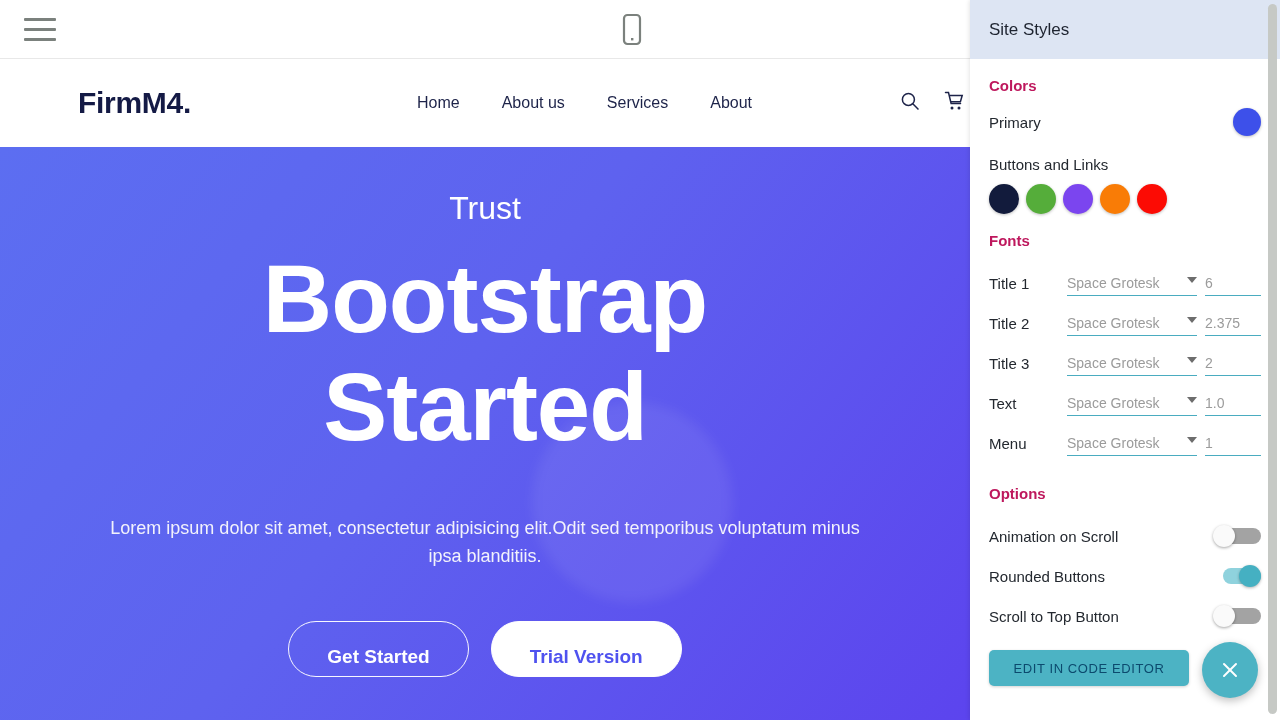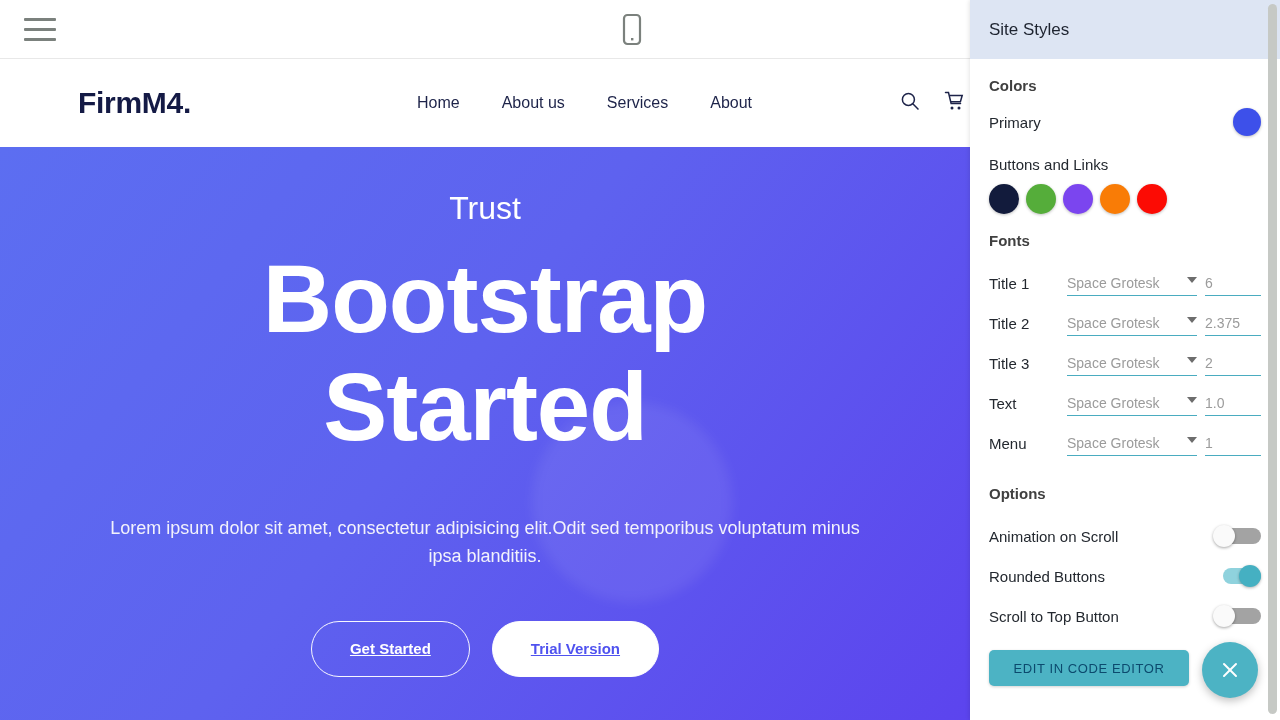--- a/index.html
+++ b/index.html
@@ -92,44 +92,44 @@
   .hero-sub {
     margin-top: 55px;
     font-size: 18px; line-height: 1.55; color: #f2f2fb;
     width: 760px; margin-left: auto; margin-right: auto;
   }
   .hero-actions {
     margin-top: 50px;
     display: flex; justify-content: center; gap: 22px;
   }
   .btn {
-    border-radius: 40px; font-size: 15px; font-weight: bold;
-    padding: 0 38px; height: 56px; line-height: 54px;
-    cursor: pointer; white-space: nowrap; text-decoration: underline;
+    border-radius: 40px; font-size: 19px; font-weight: bold;
+    padding: 8px 38px; height: 56px; line-height: 54px;
+    cursor: pointer; white-space: nowrap;
   }
   .btn-outline { border: 1px solid rgba(255,255,255,0.95); color: #ffffff; background: transparent; }
   .btn-white { border: 1px solid #ffffff; background: #ffffff; color: #4f52ef; }
 
   
   .panel {
     position: absolute; top: 0; right: 0;
     width: 310px; height: 720px;
     background: #ffffff;
     box-shadow: -1px 0 4px rgba(0,0,0,0.10);
     margin-left: 34px;
   }
   .panel-header {
     height: 59px; background: #dde5f3;
     display: flex; align-items: center;
     padding-left: 19px;
     font-size: 17px; color: #1e2430;
   }
   .panel-body { padding: 18px 19px 0 19px; position: relative; height: 661px; }
 
-  .section-title { font-size: 15px; font-weight: bold; color: #404040; margin-bottom: 14px; }
+  .section-title { font-size: 15px; font-weight: bold; color: #be185d; margin-bottom: 14px; }
   .row-label { font-size: 15px; color: #23282f; }
 
   .color-row {
     display: flex; align-items: center; justify-content: space-between;
     margin-bottom: 20px;
   }
   .swatch {
     width: 28px; height: 28px; border-radius: 50%;
     box-shadow: 0 1px 3px rgba(0,0,0,0.25); cursor: pointer;
   }

